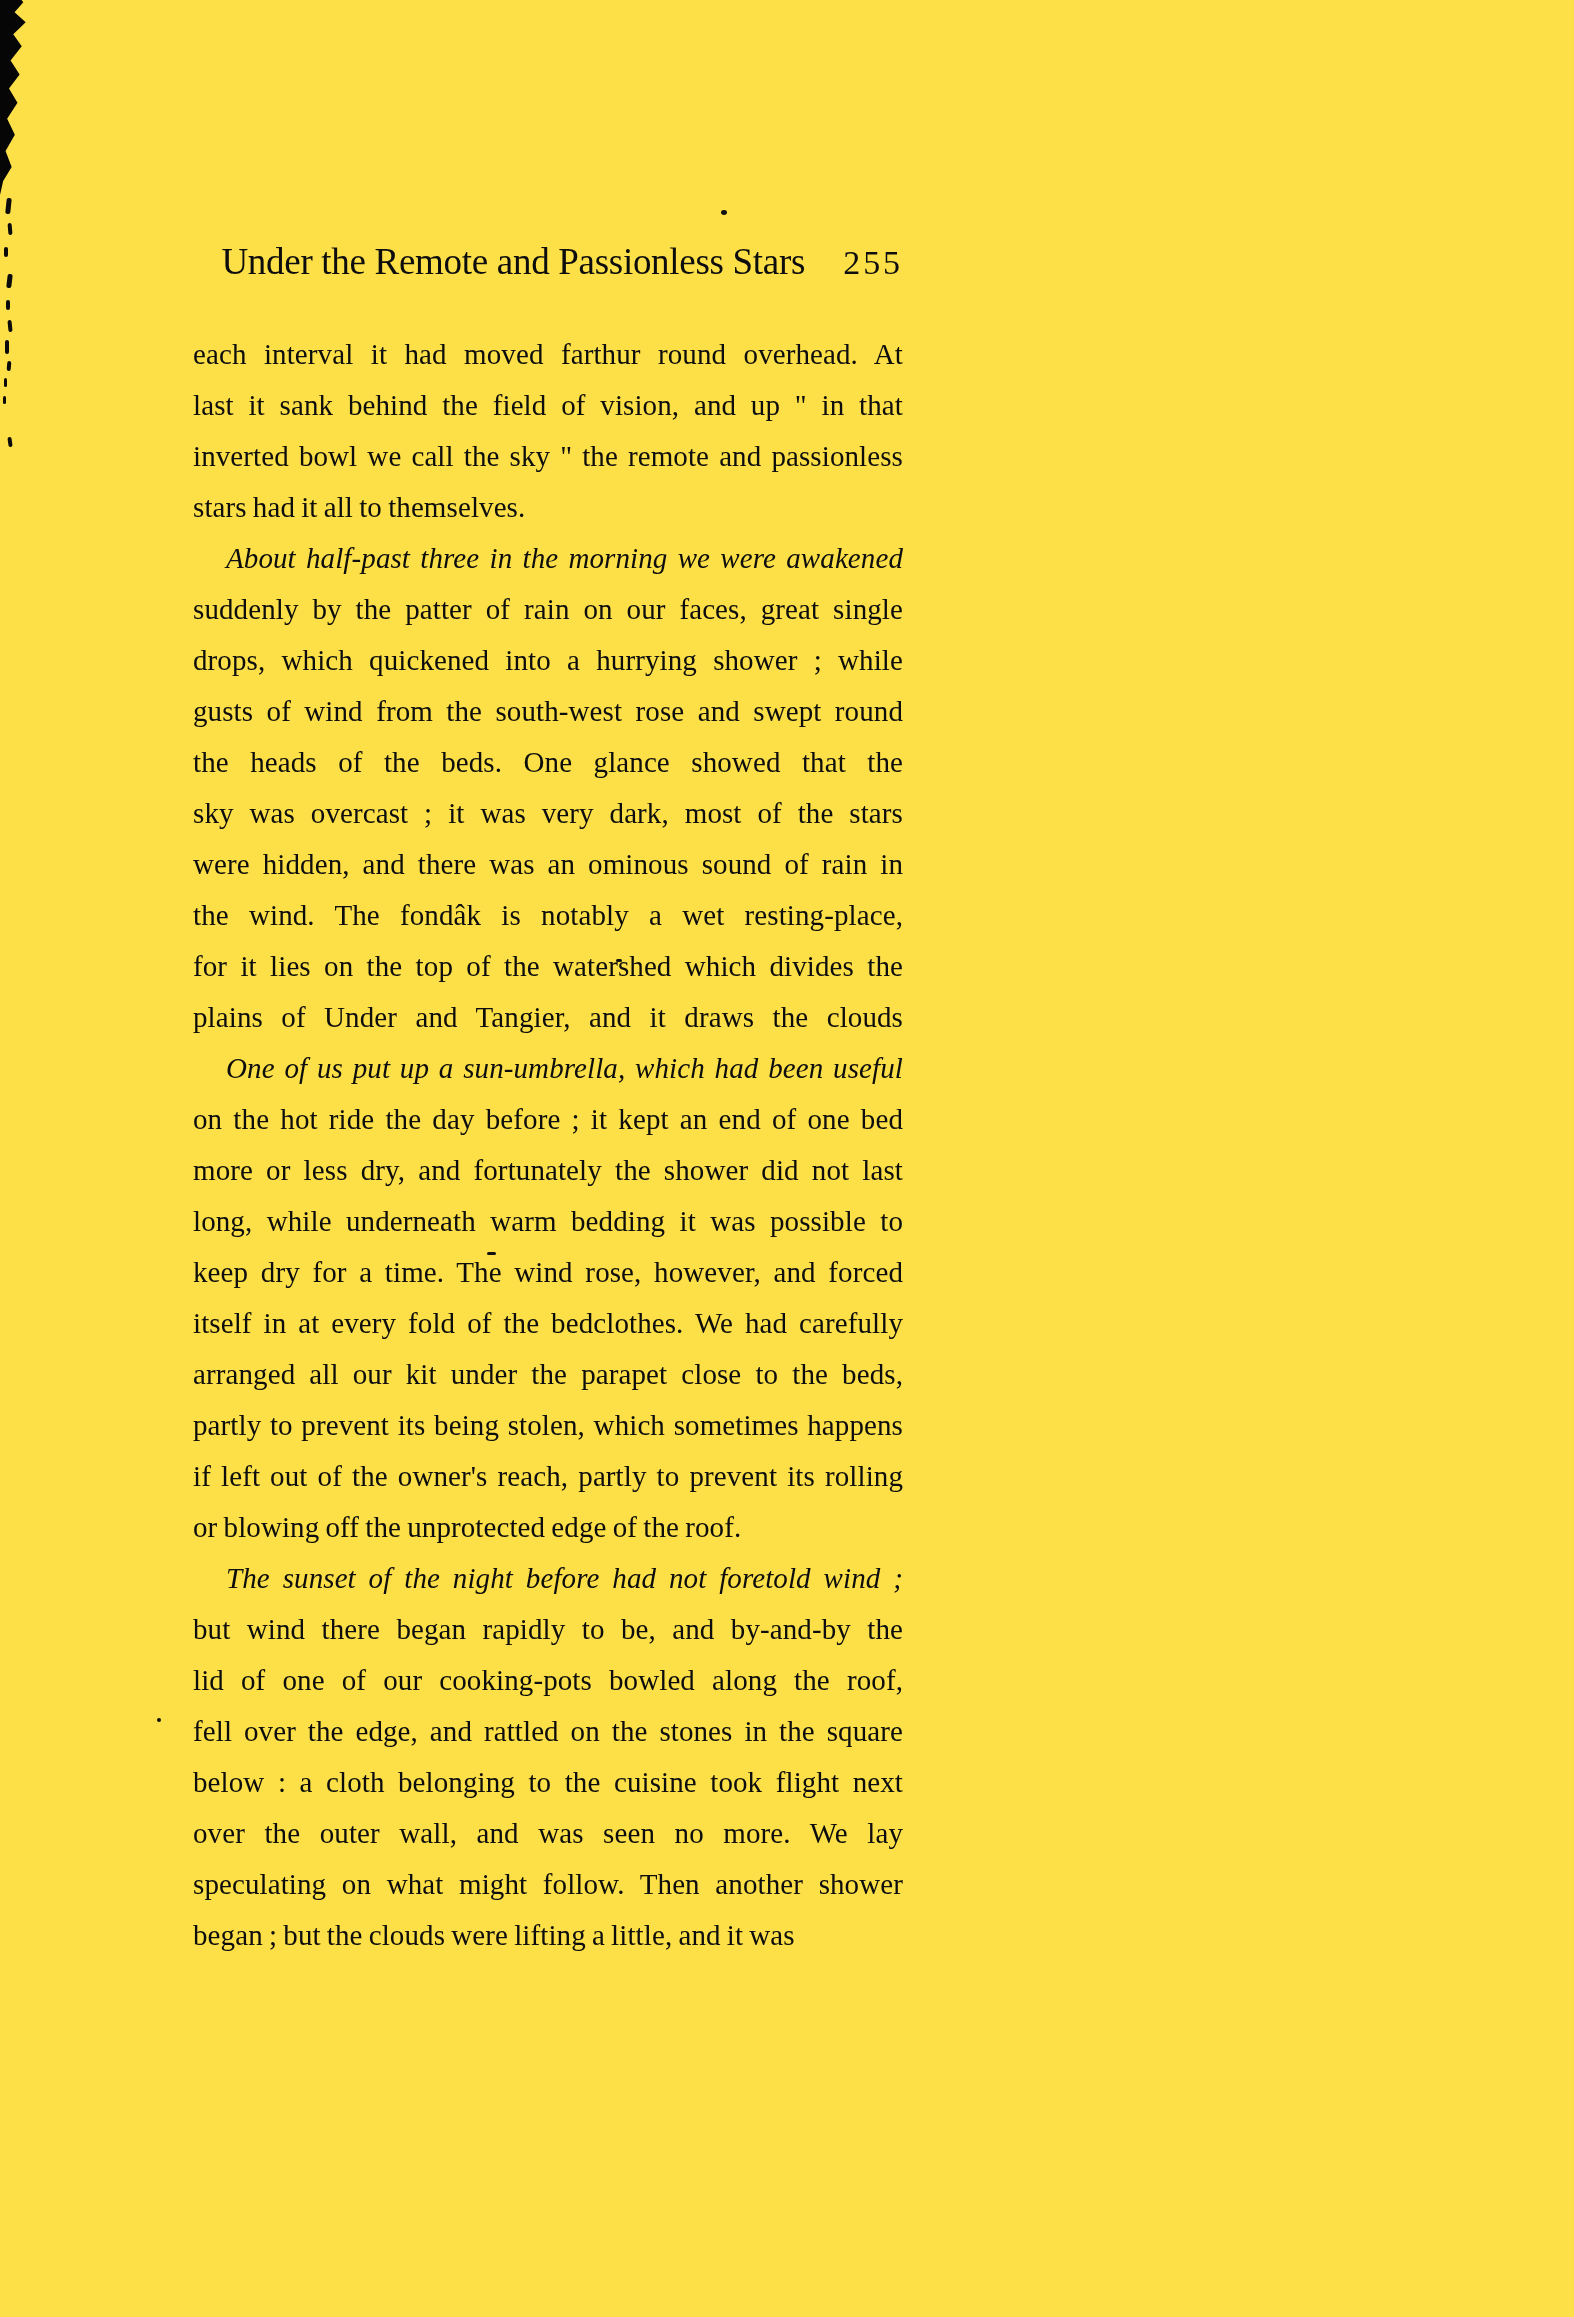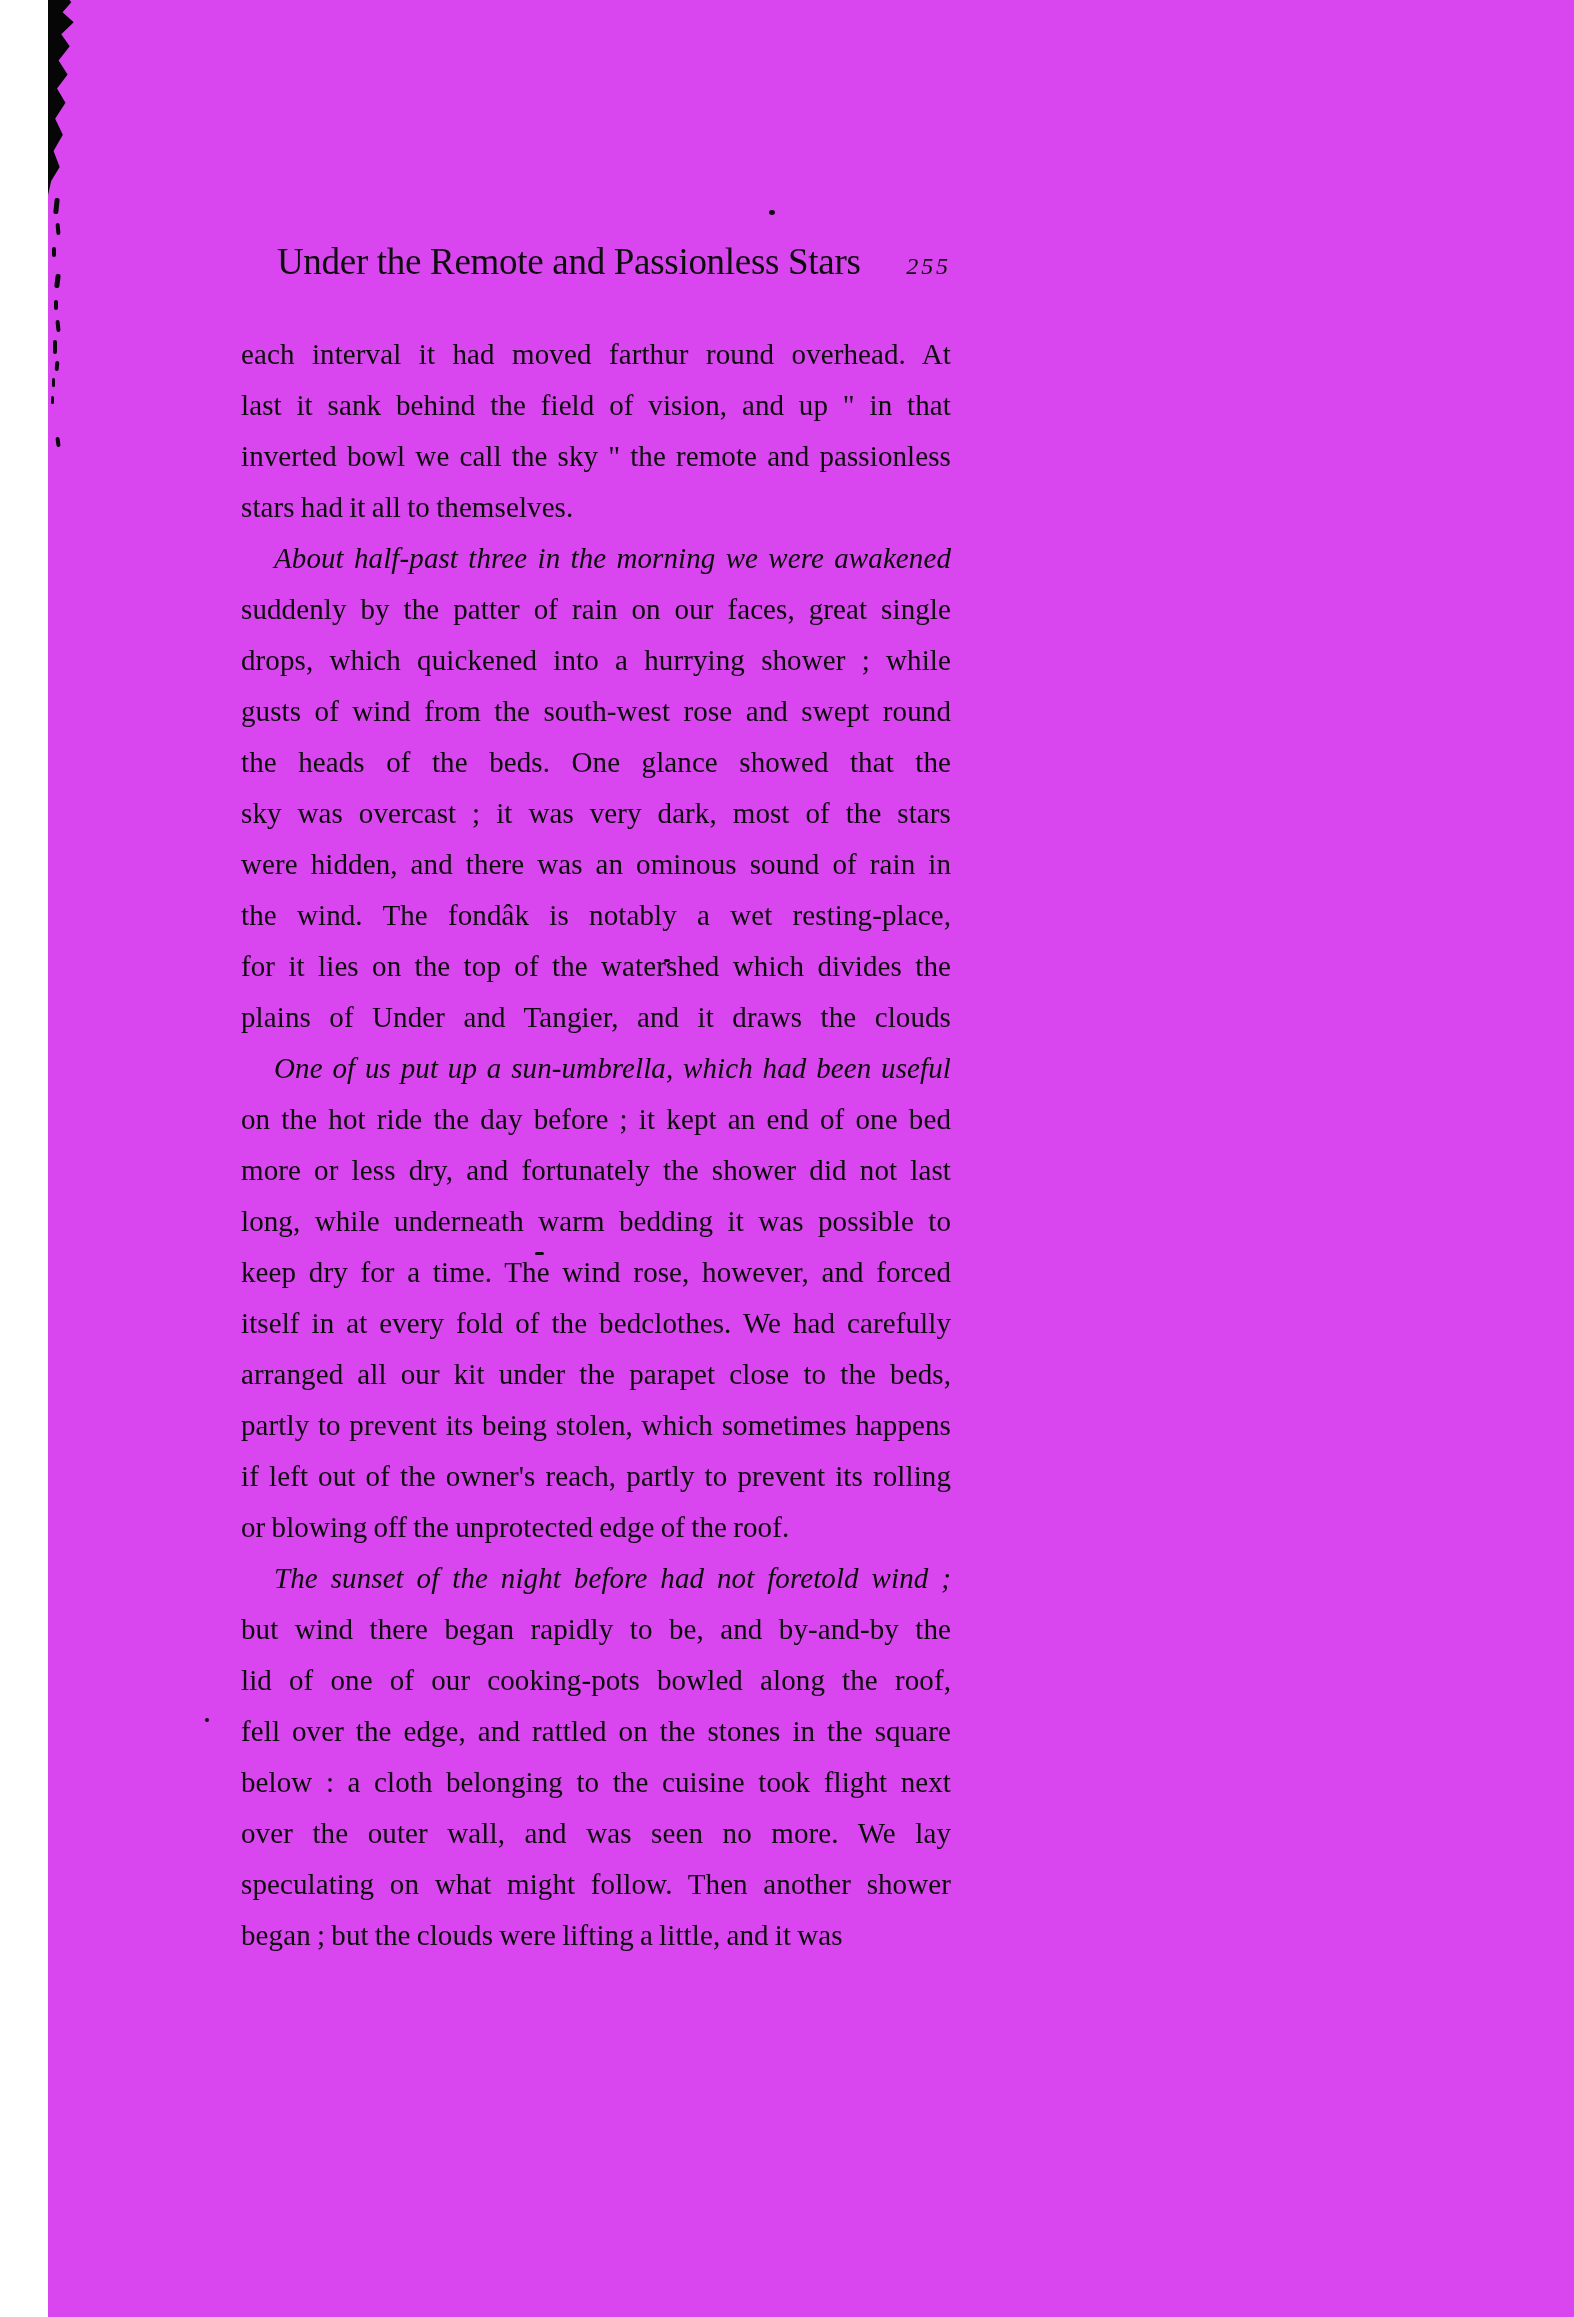--- a/index.html
+++ b/index.html
@@ -4,21 +4,21 @@
 <style>
   html,body{margin:0;padding:0;}
   body{
     width:1574px;height:2317px;
     background:#ffffff;
     font-family:"Liberation Serif","DejaVu Serif",serif;
     color:#0d0d0d;
     position:relative;
     overflow:hidden;
   }
-  .page{position:absolute;inset:0;background:#d946ef;margin-left:48px;}
+  .page{position:absolute;inset:0;background:#fde047;}
 
   
   .binding-blob{
     position:absolute;left:0;top:-5.9px;width:26.5px;height:201px;background:#060606;
     clip-path:polygon(0% 0%,62% 0%,88% 4%,55% 9%,97% 14%,50% 20%,82% 26%,40% 33%,
       74% 40%,34% 47%,66% 54%,27% 62%,56% 70%,21% 78%,44% 86%,12% 93%,0% 100%);
   }
   .mark{position:absolute;background:#0a0a0a;border-radius:2px;}
   .mark:nth-of-type(2){left:5.9px;top:198px;width:4.9px;height:15.7px;transform:rotate(6deg);}
   .mark:nth-of-type(3){left:7.8px;top:223px;width:3.9px;height:11.8px;transform:rotate(-5deg);}
@@ -40,21 +40,21 @@
   .speck.s3{left:487px;top:1252px;width:8.8px;height:2.9px;border-radius:2px;}
   .speck.s4{left:157px;top:1718px;width:3.9px;height:3.9px;}
 
   
   .page-header{
     position:absolute;left:193px;top:239px;width:710px;
     display:flex;align-items:baseline;
     font-size:37px;line-height:45px;letter-spacing:-0.3px;white-space:nowrap;
   }
   .page-title{flex:1;text-align:center;}
-  .page-number{margin-left:9.8px;font-size:24px;letter-spacing:2.9px;font-style:italic;}
+  .page-number{margin-left:9.8px;font-size:34px;letter-spacing:2.9px;}
 
   
   .page-body{
     position:absolute;left:193px;top:329px;width:710px;
     font-size:29px;line-height:51px;
     letter-spacing:0.1px;word-spacing:-0.04em;
   }
   .para{margin:0;padding:0;}
   .line{
     text-align:justify;

